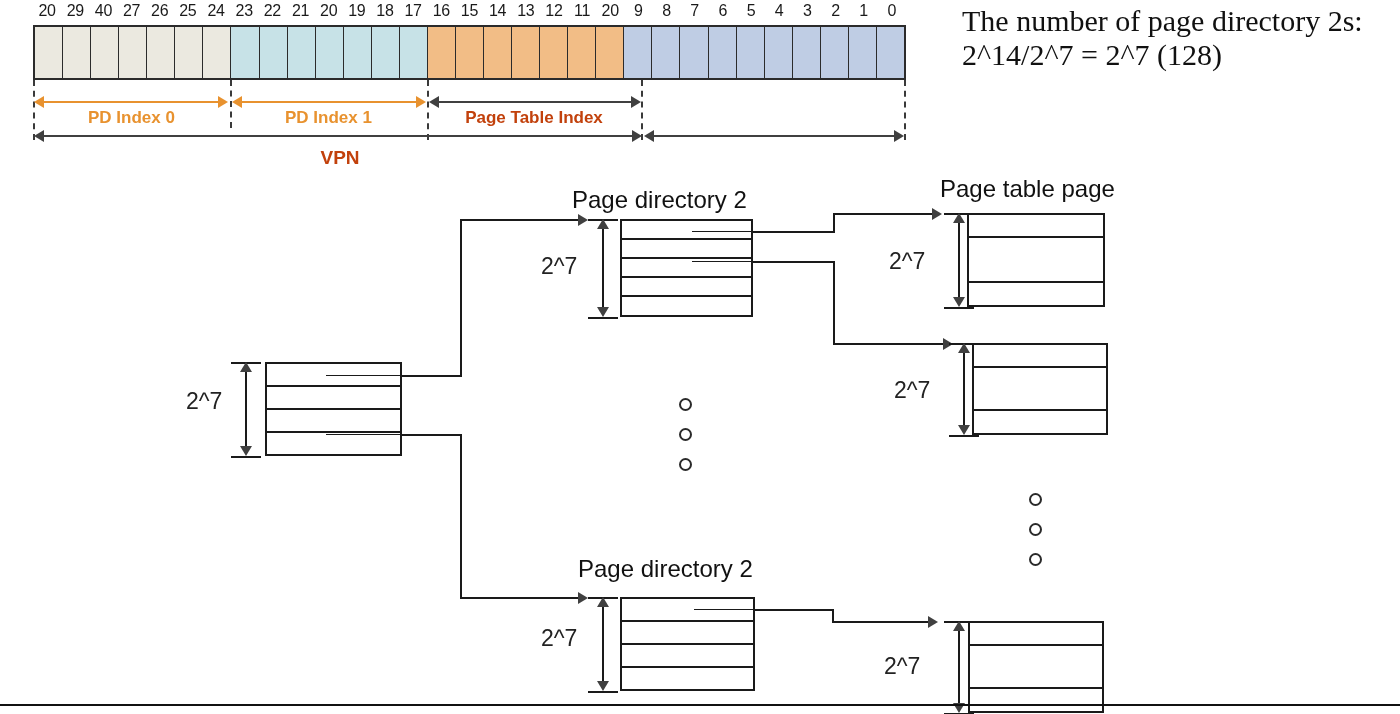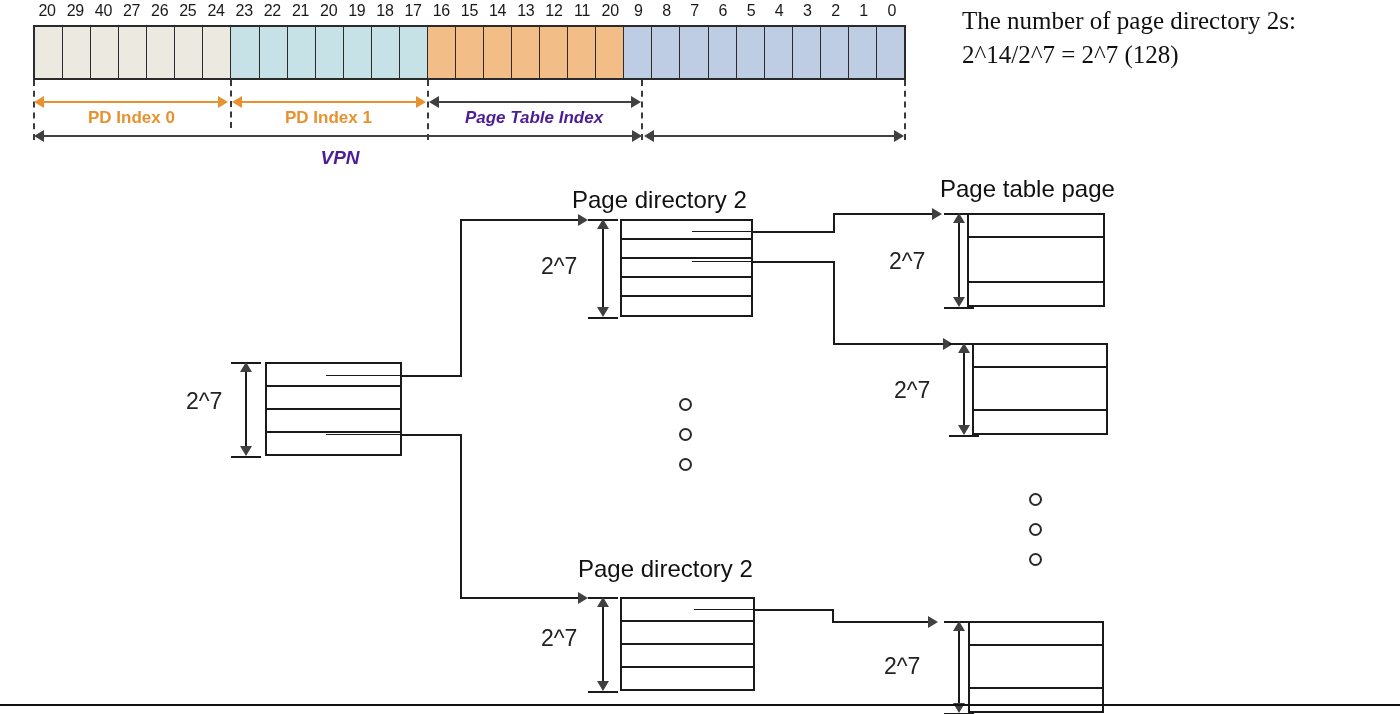--- a/index.html
+++ b/index.html
@@ -31,25 +31,25 @@
   .ahead.right.orange{border-left-color:#e8922f;}
   .ahead.left.orange{border-right-color:#e8922f;}
   .ahead.up{border-left:6px solid transparent;border-right:6px solid transparent;
             border-bottom:10px solid #404040;}
   .ahead.down{border-left:6px solid transparent;border-right:6px solid transparent;
               border-top:10px solid #404040;}
 
   .fieldlabel{position:absolute;font-size:17px;font-weight:bold;
               font-family:"Liberation Sans",sans-serif;text-align:center;}
   .fieldlabel.orange{color:#e8922f;}
-  .fieldlabel.black{color:#4c1d95;font-style:italic;}
+  .fieldlabel.black{color:#c2410c;}
 
   
   #note{position:absolute;left:962px;top:4px;width:430px;
-        font-family:"Liberation Serif",serif;font-size:25px;line-height:34px;
+        font-family:"Liberation Serif",serif;font-size:30px;line-height:34px;
         color:#111;}
 
   
   .tbl{position:absolute;border:2px solid #1a1a1a;box-sizing:border-box;
        background:#fff;}
   .tbl .r{border-bottom:2px solid #1a1a1a;box-sizing:border-box;width:100%;}
   .tbl .r:last-child{border-bottom:none;}
 
   .boxtitle{position:absolute;font-size:24px;color:#111;white-space:nowrap;
             font-family:"Liberation Sans",sans-serif;}

